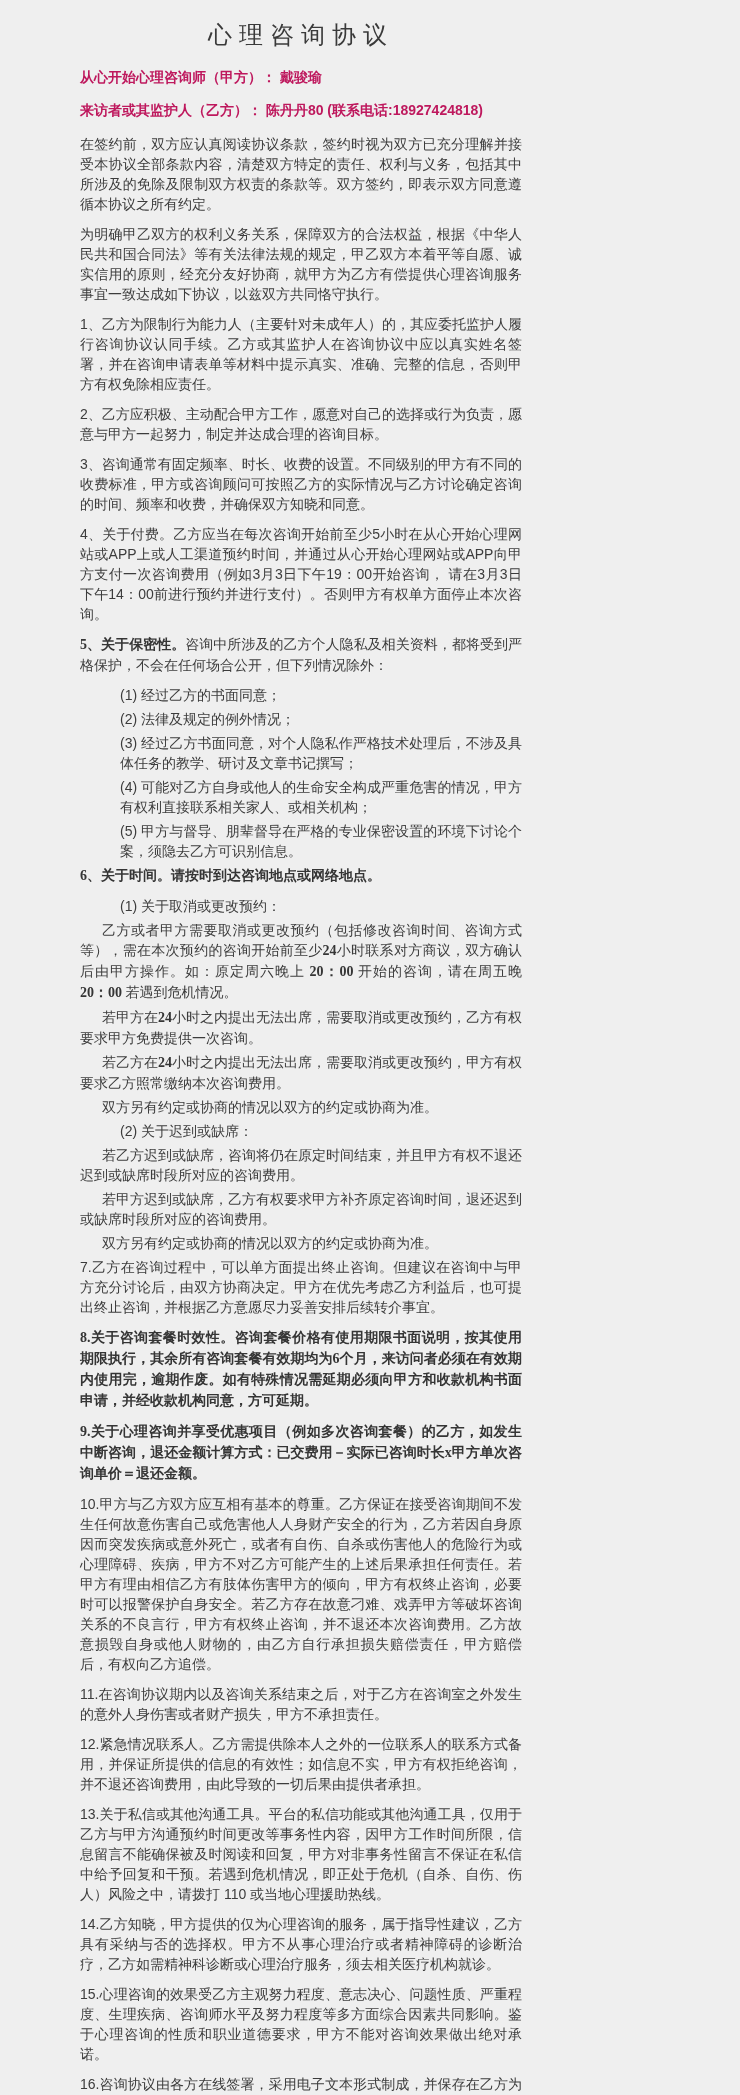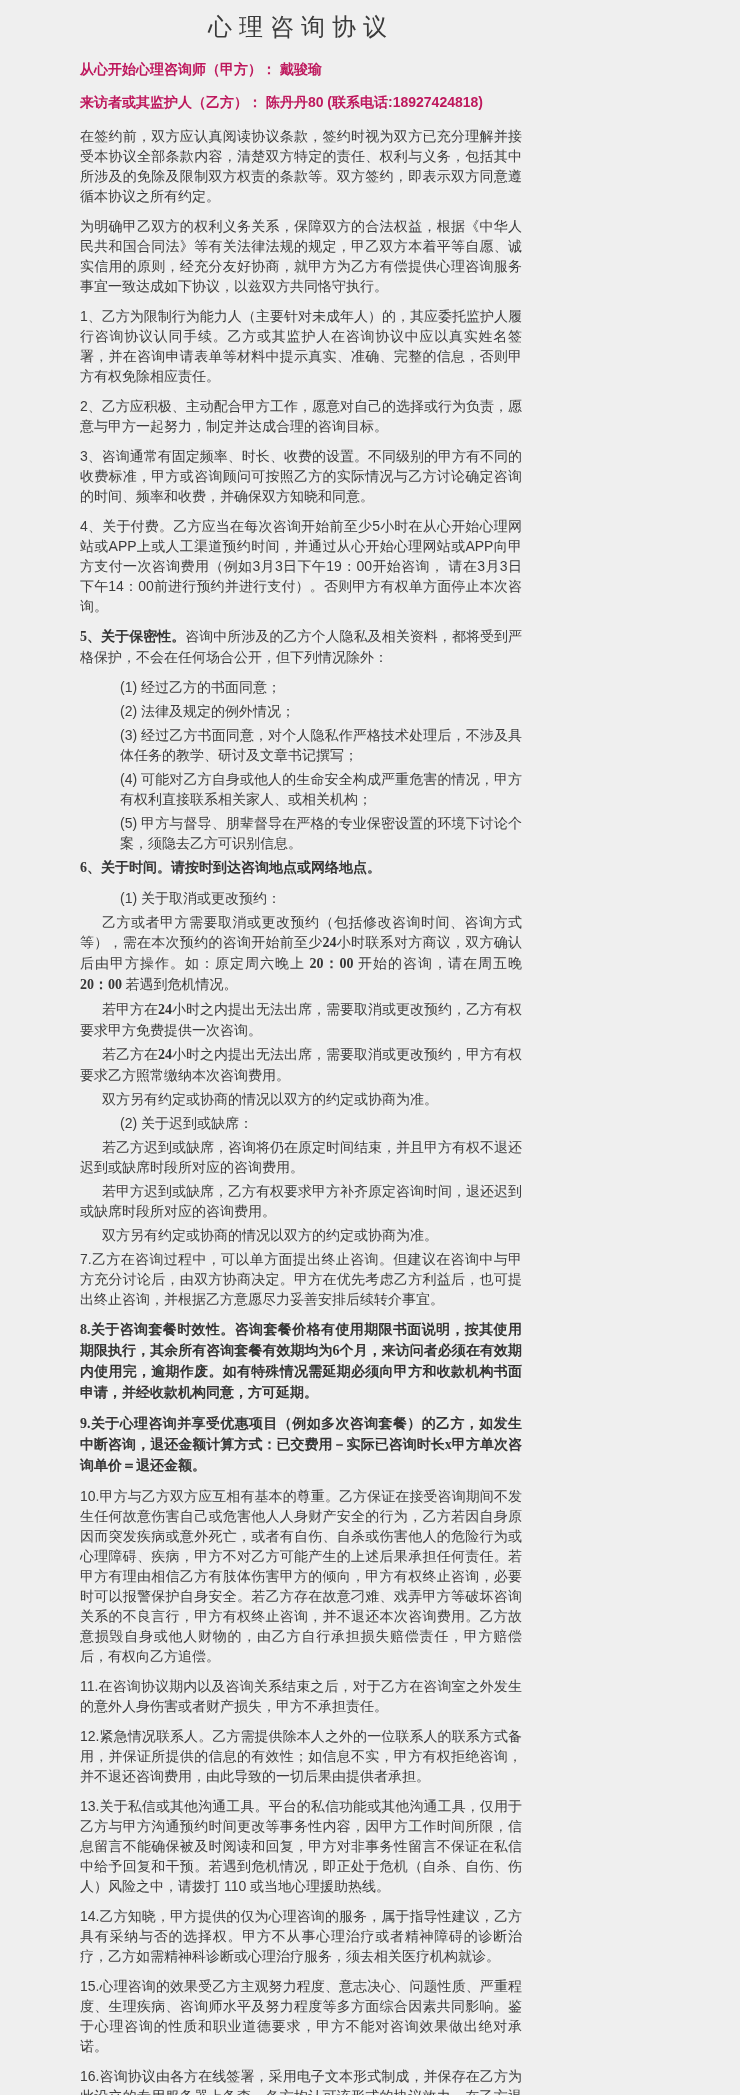--- a/index.html
+++ b/index.html
@@ -4,21 +4,21 @@
 <style>
   html,body { margin:0; padding:0; background:#efefef; }
   .page {
     position:relative;
     width:600px; height:2095px;
     box-sizing:border-box;
     background:#efefef;
     color:#3c3c3c;
     font-family:"Liberation Sans", sans-serif;
     overflow:hidden;
-    padding:8px 78px 0 80px;
+    padding:16px 78px 0 80px;
   }
   .title {
     font-size:24px;
     font-weight:500;
     letter-spacing:7px;
     text-align:center;
     color:#3a3a3a;
     margin:4px 0 18px 0;
     line-height:30px;
   }

